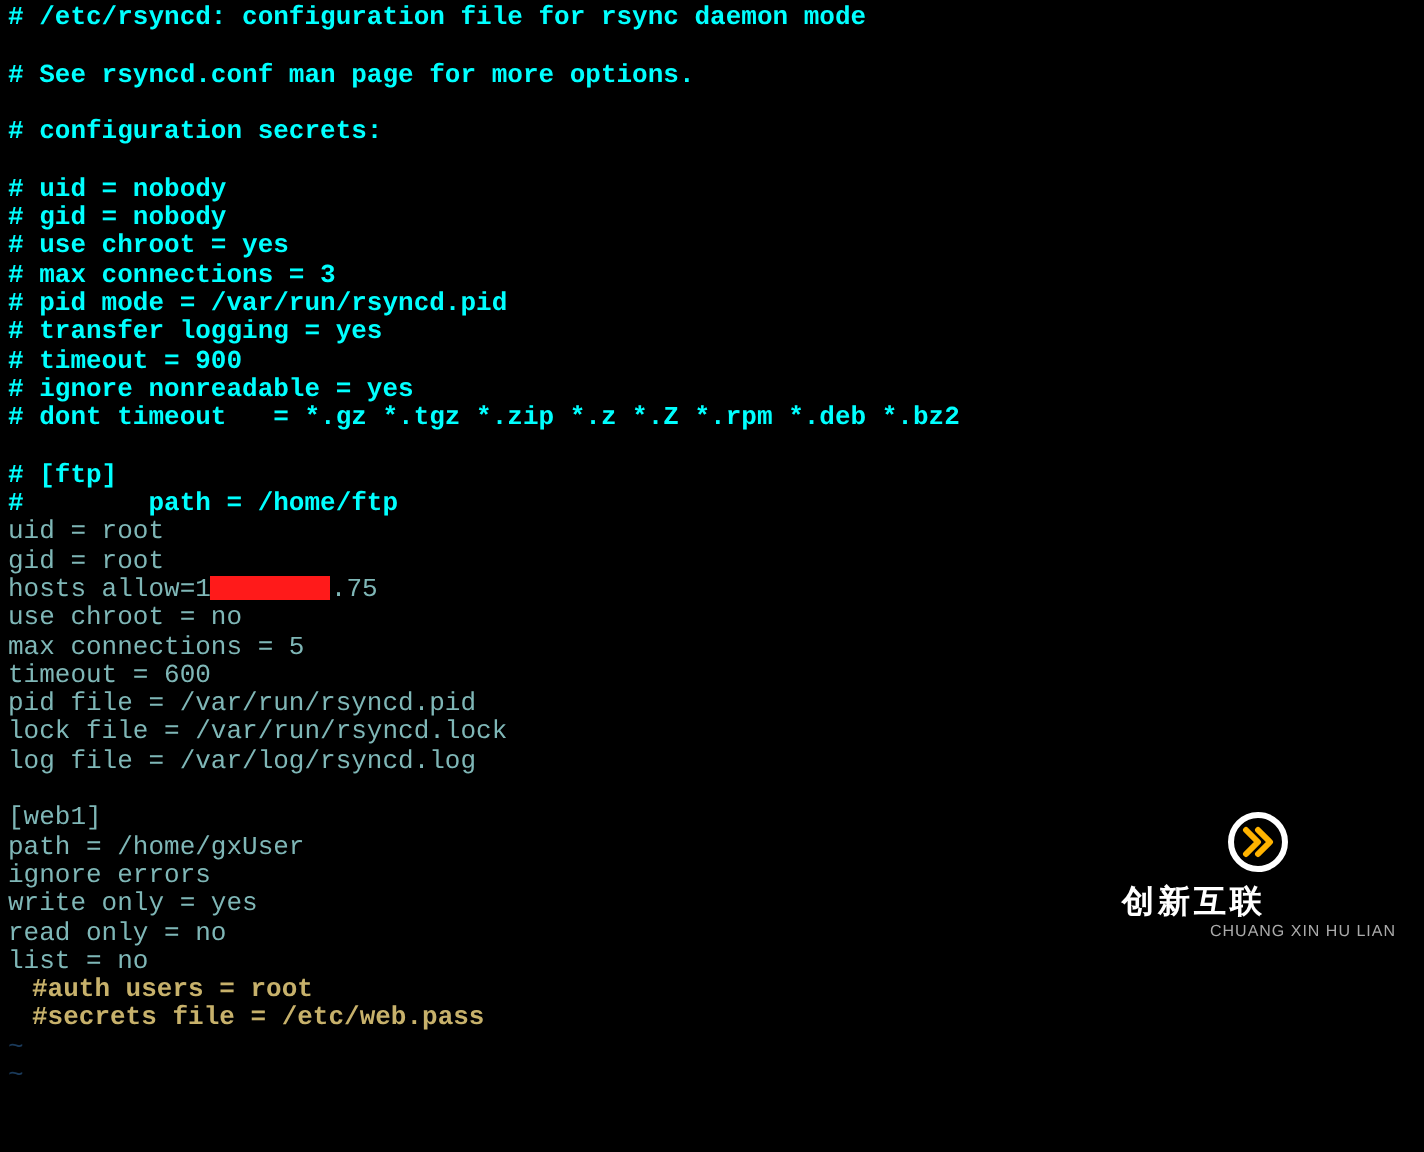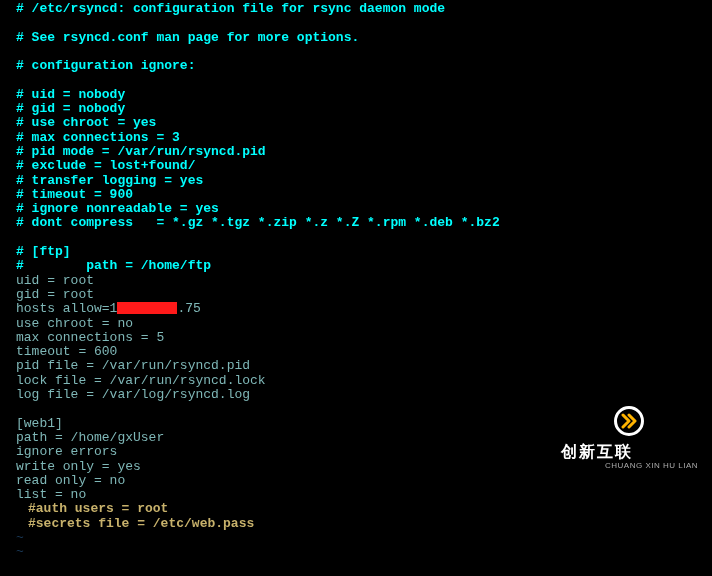--- a/index.html
+++ b/index.html
@@ -10,21 +10,21 @@
     background: #000;
     overflow: hidden;
     font-family: "Consolas", "Courier New", monospace;
     font-size: 13px;
     line-height: 14.3px;
   }
   .terminal {
     position: relative;
     width: 712px;
     height: 488px;
-    padding: 2px 16px;
+    padding: 2px 4px;
     box-sizing: border-box;
     color: #4be0e0;
   }
   .line { white-space: pre; }
   .comment { color: #00ffff; font-weight: bold; }
   .active  { color: #7fb7b7; }
   .yellow  { color: #c7b16b; font-weight: bold; margin-left: 12px; }
   .vi-tilde { color: #1a3a5a; }
   .redact {
     display: inline-block;
@@ -61,32 +61,31 @@
 </style>
 </head>
 <body>
 
 <div class="terminal">
   <div id="content">
       <div class="line comment"># /etc/rsyncd: configuration file for rsync daemon mode</div>
       <div class="line comment">&nbsp;</div>
       <div class="line comment"># See rsyncd.conf man page for more options.</div>
       <div class="line comment">&nbsp;</div>
-      <div class="line comment"># configuration ignore:</div>
+      <div class="line comment"># configuration secrets:</div>
       <div class="line comment">&nbsp;</div>
       <div class="line comment"># uid = nobody</div>
       <div class="line comment"># gid = nobody</div>
       <div class="line comment"># use chroot = yes</div>
       <div class="line comment"># max connections = 3</div>
       <div class="line comment"># pid mode = /var/run/rsyncd.pid</div>
-      <div class="line comment"># exclude = lost+found/</div>
       <div class="line comment"># transfer logging = yes</div>
       <div class="line comment"># timeout = 900</div>
       <div class="line comment"># ignore nonreadable = yes</div>
-      <div class="line comment"># dont compress   = *.gz *.tgz *.zip *.z *.Z *.rpm *.deb *.bz2</div>
+      <div class="line comment"># dont timeout   = *.gz *.tgz *.zip *.z *.Z *.rpm *.deb *.bz2</div>
       <div class="line comment">&nbsp;</div>
       <div class="line comment"># [ftp]</div>
       <div class="line comment">#        path = /home/ftp</div>
       <div class="line active">uid = root</div>
       <div class="line active">gid = root</div>
       <div class="line active"><span>hosts allow=1</span><span class="redact"></span><span>.75</span></div>
       <div class="line active">use chroot = no</div>
       <div class="line active">max connections = 5</div>
       <div class="line active">timeout = 600</div>
       <div class="line active">pid file = /var/run/rsyncd.pid</div>

